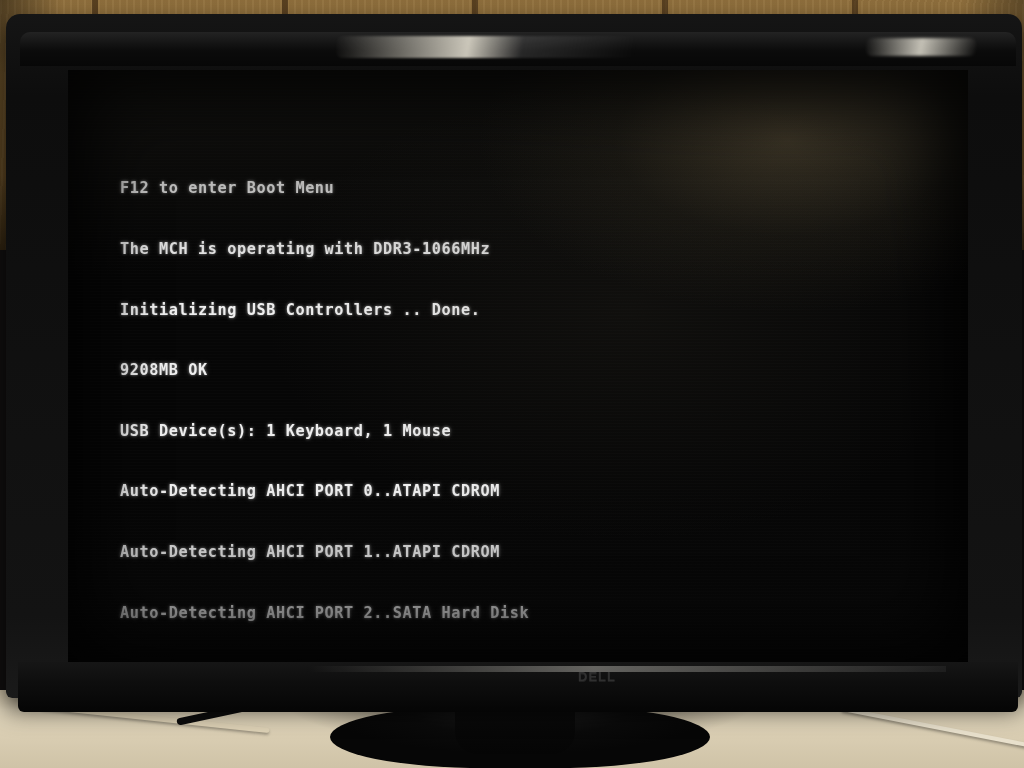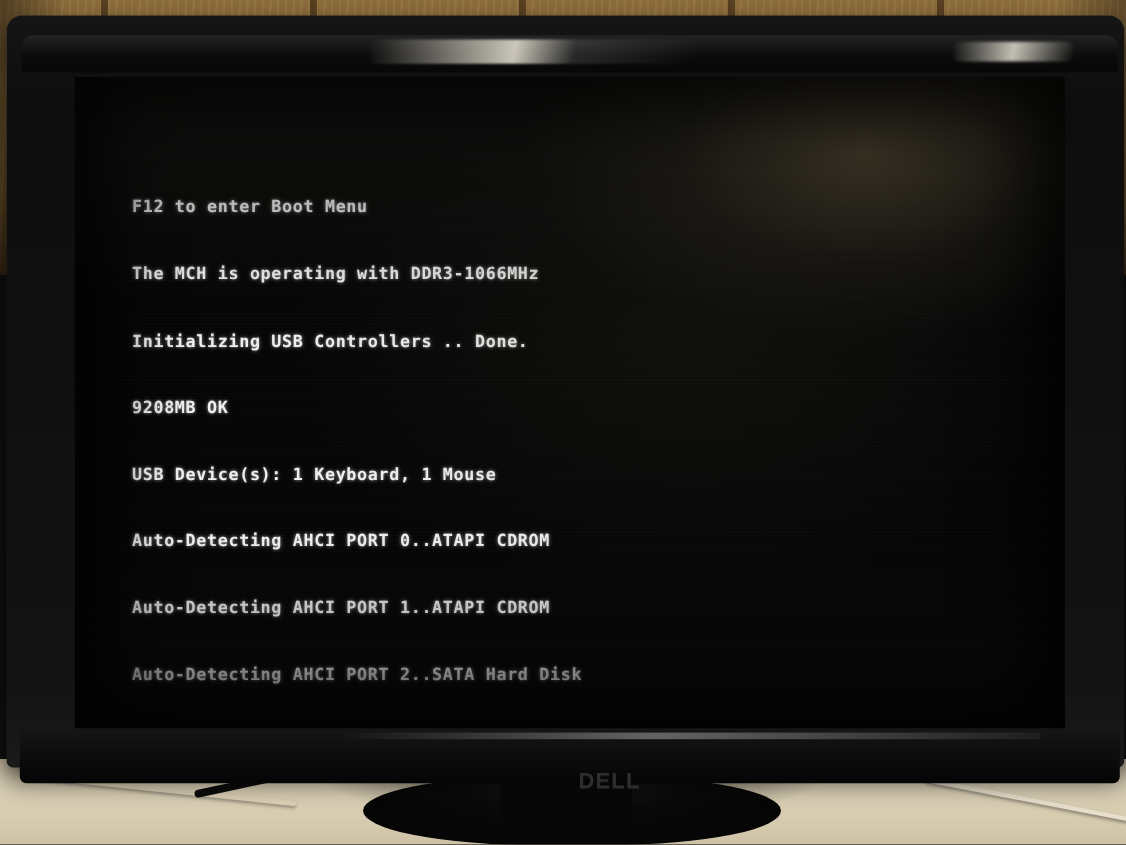--- a/index.html
+++ b/index.html
@@ -51,23 +51,23 @@
            border-radius:6px;filter:blur(1.2px);}
   .gloss-hi2{position:absolute;left:860px;top:24px;width:110px;height:18px;
            background:linear-gradient(100deg,rgba(255,255,255,0) 0%,rgba(240,236,222,.8) 50%,rgba(255,255,255,0) 100%);
            border-radius:6px;filter:blur(1.4px);}
   .bottom-bezel{position:absolute;left:12px;top:648px;width:1000px;height:50px;
            background:linear-gradient(180deg,#161616 0%,#0e0e0e 40%,#050505 100%);
            border-radius:0 0 6px 6px;}
   .bb-strip{position:absolute;left:300px;top:652px;width:640px;height:6px;
            background:linear-gradient(90deg,rgba(255,255,255,0),rgba(200,198,190,.45) 45%,rgba(255,255,255,.05));
            filter:blur(.6px);}
-  .dell-logo{position:absolute;left:520px;top:685px;width:90px;height:22px;
-           color:#3b3b3b;font-family:"Liberation Sans",sans-serif;font-size:20px;
-           letter-spacing:1px;font-weight:700;text-align:left;
+  .dell-logo{position:absolute;left:520px;top:655px;width:90px;height:22px;
+           color:#3b3b3b;font-family:"Liberation Sans",sans-serif;font-size:13px;
+           letter-spacing:1px;font-weight:700;text-align:right;
            text-shadow:0 1px 0 rgba(255,255,255,.10);opacity:.75;}
   .stand-neck{position:absolute;left:455px;top:694px;width:120px;height:60px;
            background:linear-gradient(180deg,#0b0b0b,#050505);border-radius:0 0 22px 22px;}
   .stand-base{position:absolute;left:330px;top:706px;width:380px;height:62px;
            background:radial-gradient(ellipse 190px 40px at 190px 8px,#1b1b1b 0%,#0a0a0a 55%,#060606 100%);
            border-radius:50%/38px;}
   .cable-mon{position:absolute;left:175px;top:700px;width:180px;height:7px;
            background:#0c0c0c;border-radius:4px;transform:rotate(-12deg);}
 
   

